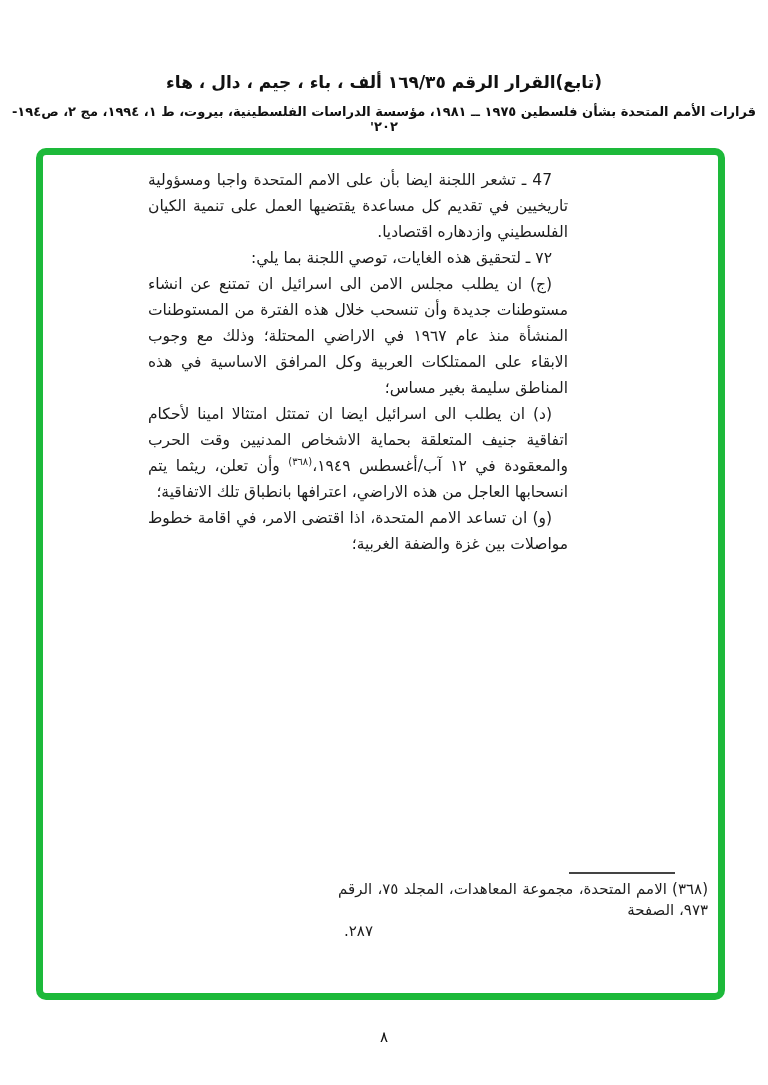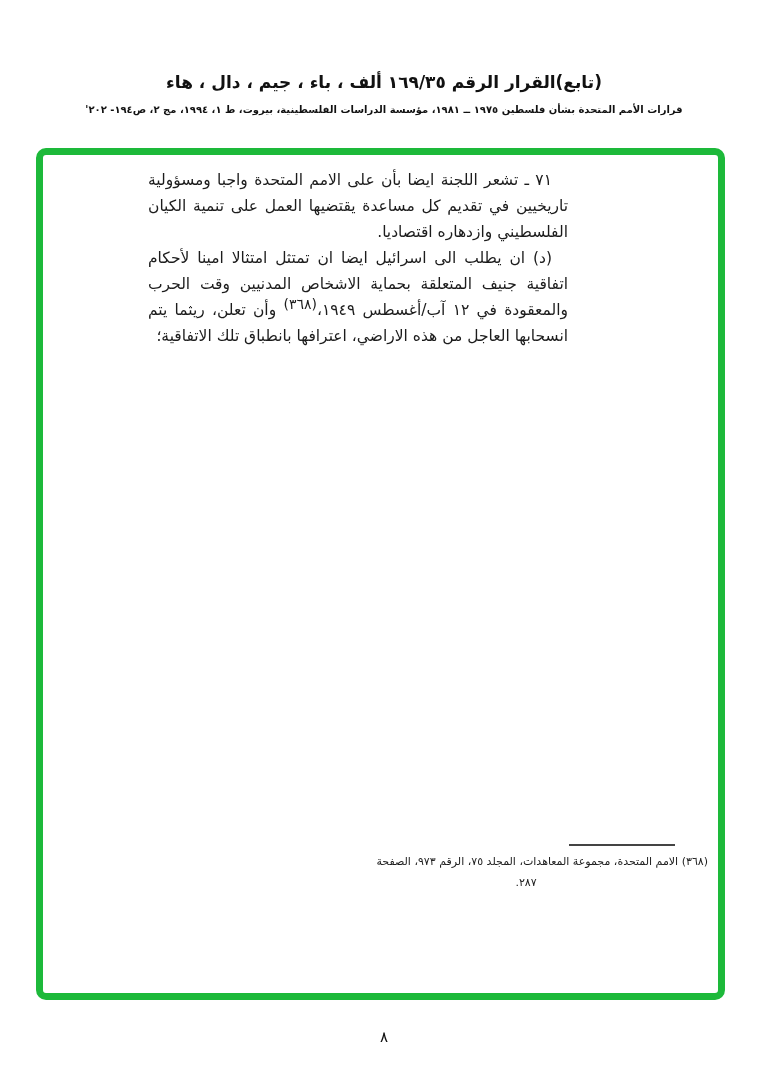--- a/index.html
+++ b/index.html
@@ -13,66 +13,69 @@
   }
   .header-title {
     position: absolute; top: 72px; left: 0; width: 768px;
     text-align: center; direction: rtl;
     font-weight: bold; font-size: 17px; color: #111;
     letter-spacing: 0.5px;
   }
   .header-source {
     position: absolute; top: 104px; left: 0; width: 768px;
     text-align: center; direction: rtl;
-    font-weight: bold; font-size: 10px; color: #111;
+    font-weight: bold; font-size: 13px; color: #111;
   }
   .annotation-box {
     position: absolute; left: 36px; top: 148px;
     width: 675px; height: 838px;
     border: 7px solid #1db93a;
     border-radius: 10px;
     background: transparent;
   }
   .doc-body {
     position: absolute; left: 148px; top: 167px; width: 420px;
     direction: rtl; text-align: justify;
     font-size: 15.5px; line-height: 26px; color: #1c1c1c;
   }
   .doc-body p { margin: 0; text-indent: 16px; }
   .footnote-ref {
-    font-size: 14px; line-height: 0; vertical-align: super;
+    font-size: 10px; line-height: 0; vertical-align: super;
   }
   .footnote {
-    position: absolute; left: 338px; top: 844px; width: 370px;
-    direction: rtl; font-size: 11px; line-height: 21px; color: #1c1c1c;
+    position: absolute; left: 338px; top: 872px; width: 370px;
+    direction: rtl; font-size: 15px; line-height: 21px; color: #1c1c1c;
   }
   .footnote-rule {
     width: 106px; height: 0;
     border-top: 2px solid #444;
     margin: 0 33px 5px 0;
   }
   .footnote-line1 { text-align: justify; }
-  .footnote-line2 { text-align: center; padding-left: 6px; }
+  .footnote-line2 { text-align: left; padding-left: 6px; }
   .page-number {
     position: absolute; top: 1028px; left: 0; width: 768px;
     text-align: center; font-size: 15px; color: #111;
   }
 </style>
 </head>
 <body>
 
 <div class="header-title">(تابع)القرار الرقم ١٦٩/٣٥ ألف ، باء ، جيم ، دال ، هاء</div>
 
 <div class="header-source">قرارات الأمم المتحدة بشأن فلسطين ١٩٧٥ ــ ١٩٨١، مؤسسة الدراسات الفلسطينية، بيروت، ط ١، ١٩٩٤، مج ٢، ص١٩٤- ٢٠٢'</div>
 
 <div class="annotation-box"></div>
 
 <div class="doc-body">
-  <p>٧١ ـ تشعر اللجنة ايضا بأن على الامم المتحدة واجبا ومسؤولية تاريخيين في تقديم كل مساعدة يقتضيها العمل على تنمية الكيان الفلسطيني وازدهاره اقتصاديا.</p>
+  <p>47 ـ تشعر اللجنة ايضا بأن على الامم المتحدة واجبا ومسؤولية تاريخيين في تقديم كل مساعدة يقتضيها العمل على تنمية الكيان الفلسطيني وازدهاره اقتصاديا.</p>
+  <p>٧٢ ـ لتحقيق هذه الغايات، توصي اللجنة بما يلي:</p>
+  <p>(ج) ان يطلب مجلس الامن الى اسرائيل ان تمتنع عن انشاء مستوطنات جديدة وأن تنسحب خلال هذه الفترة من المستوطنات المنشأة منذ عام ١٩٦٧ في الاراضي المحتلة؛ وذلك مع وجوب الابقاء على الممتلكات العربية وكل المرافق الاساسية في هذه المناطق سليمة بغير مساس؛</p>
   <p><span>(د) ان يطلب الى اسرائيل ايضا ان تمتثل امتثالا امينا لأحكام اتفاقية جنيف المتعلقة بحماية الاشخاص المدنيين وقت الحرب والمعقودة في ١٢ آب/أغسطس ١٩٤٩،</span><sup class="footnote-ref">(٣٦٨)</sup><span> وأن تعلن، ريثما يتم انسحابها العاجل من هذه الاراضي، اعترافها بانطباق تلك الاتفاقية؛</span></p>
+  <p>(و) ان تساعد الامم المتحدة، اذا اقتضى الامر، في اقامة خطوط مواصلات بين غزة والضفة الغربية؛</p>
 </div>
 
 <div class="footnote">
   <div class="footnote-rule"></div>
   <div class="footnote-line1">(٣٦٨) الامم المتحدة، مجموعة المعاهدات، المجلد ٧٥، الرقم ٩٧٣، الصفحة</div>
   <div class="footnote-line2">٢٨٧.</div>
 </div>
 
 <div class="page-number">٨</div>
 

